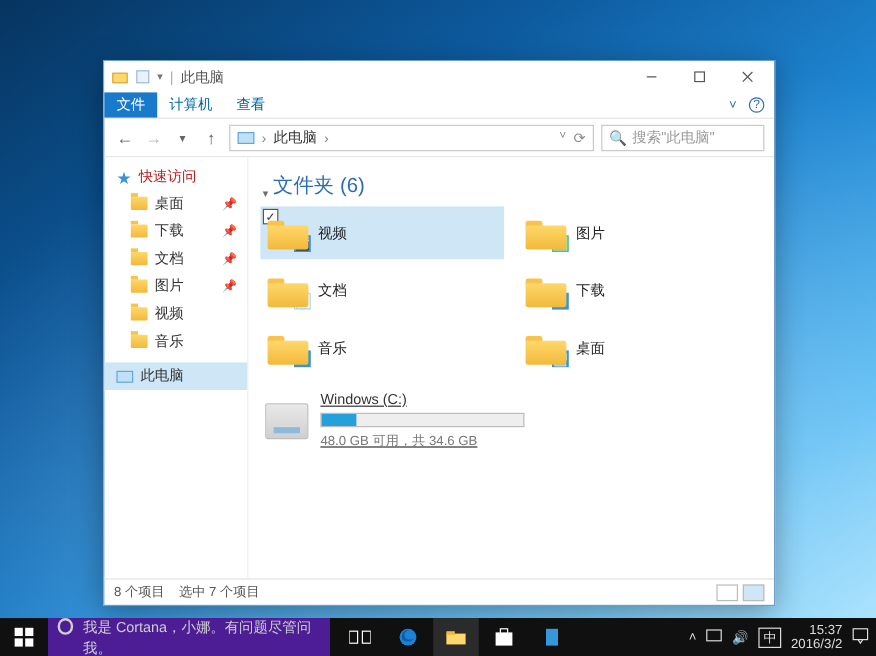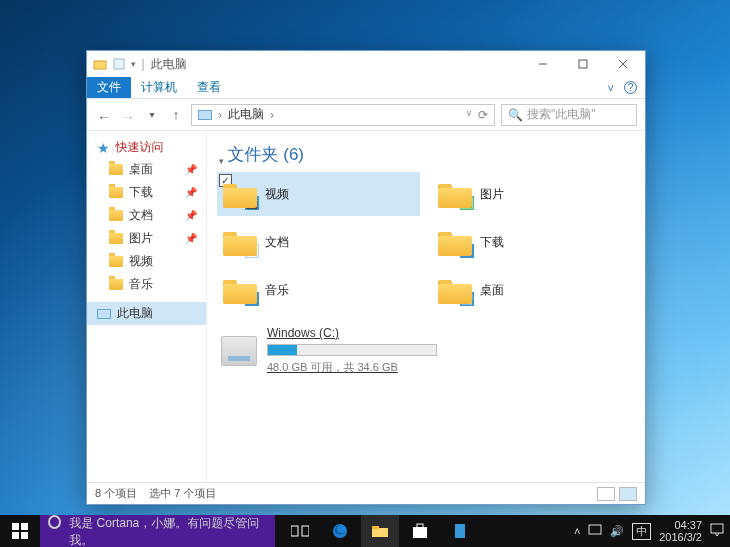--- a/index.html
+++ b/index.html
@@ -326,21 +326,21 @@
       </div>
   </div>
   <div class="tray">
     <span>˄</span>
     <span><svg width="14" height="12">
           <rect x="1" y="1" width="12" height="9" fill="none" stroke="#dcdcdc"></rect>
         </svg></span>
     <span>🔊</span>
     <span style="border:1px solid #dcdcdc;padding:0 3px">中</span>
     <div class="clock">
-      <div>04:37</div>
+      <div>15:37</div>
       <div>2016/3/2</div>
     </div>
     <span><svg width="14" height="14">
           <rect x="1" y="1" width="12" height="9" fill="none" stroke="#dcdcdc"></rect>
           <path d="M5 10l2 3 2-3" fill="none" stroke="#dcdcdc"></path>
         </svg></span>
   </div>
 </div>
 
 </body></html>

